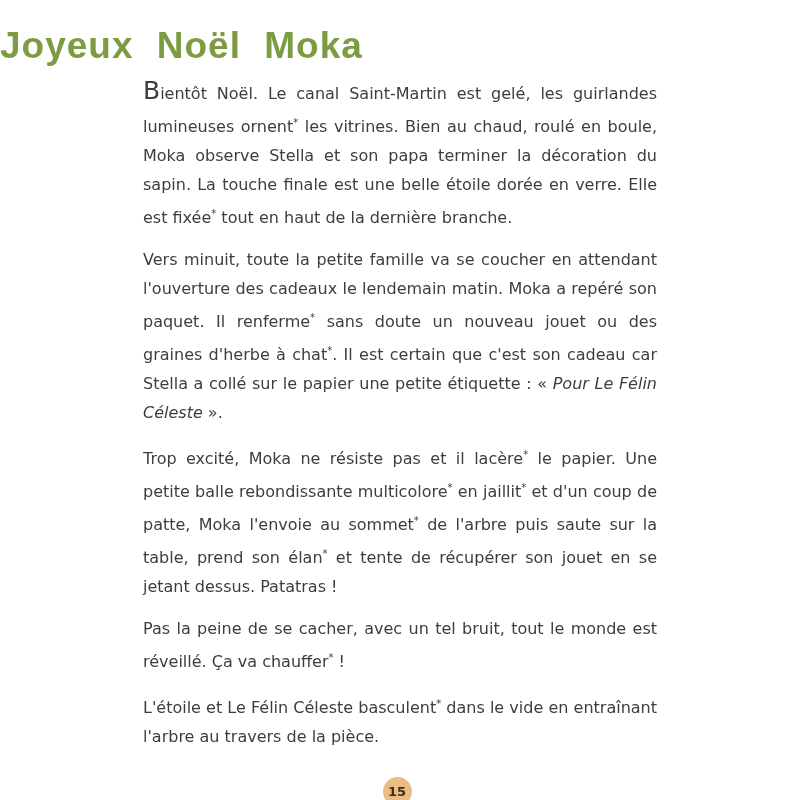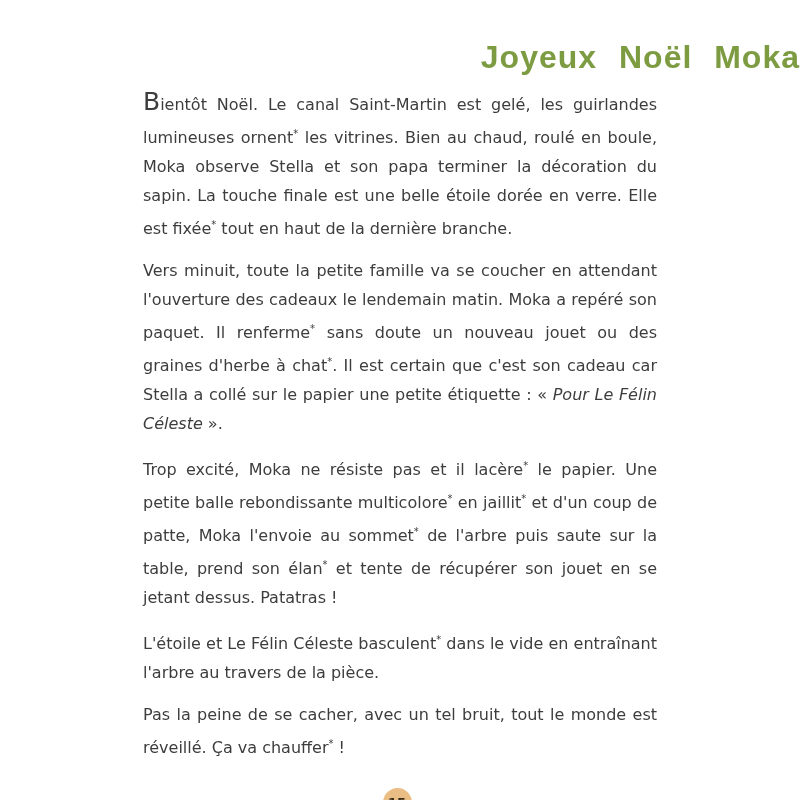--- a/index.html
+++ b/index.html
@@ -2,25 +2,25 @@
 <html><head>
 <meta charset="utf-8">
 <style>
   * { margin: 0; padding: 0; box-sizing: border-box; }
   html, body { width: 800px; height: 800px; background: #ffffff; overflow: hidden; }
   body { font-family: "DejaVu Sans", sans-serif; color: #3d3d3d; position: relative; }
 
   .book-page { width: 800px; height: 800px; position: relative; background: #ffffff; }
 
   h1.title {
-    margin-top: 37px;
-    text-align: right;
+    margin-top: 26px;
+    text-align: left;
     font-family: "Liberation Sans", sans-serif;
     font-weight: bold;
-    font-size: 32px;
+    font-size: 37px;
     line-height: 40px;
     letter-spacing: 1px;
     word-spacing: 12px;
     color: #7d9c42;
   }
 
   .text-block {
     width: 514px;
     margin: 12px auto 0 auto;
     font-size: 16px;
@@ -74,23 +74,23 @@
   <h1 class="title">Joyeux Noël Moka</h1>
 
   <div class="text-block">
 
     <p><span class="initial">B</span><span>ientôt Noël. Le canal Saint-Martin est gelé, les guirlandes lumineuses ornent</span><span class="ast">*</span><span> les vitrines. Bien au chaud, roulé en boule, Moka observe Stella et son papa terminer la décoration du sapin. La touche finale est une belle étoile dorée en verre. Elle est fixée</span><span class="ast">*</span><span> tout en haut de la dernière branche.</span></p>
 
     <p><span>Vers minuit, toute la petite famille va se coucher en attendant l'ouverture des cadeaux le lendemain matin. Moka a repéré son paquet. Il renferme</span><span class="ast">*</span><span> sans doute un nouveau jouet ou des graines d'herbe à chat</span><span class="ast">*</span><span>. Il est certain que c'est son cadeau car Stella a collé sur le papier une petite étiquette : « </span><span class="it">Pour Le Félin Céleste</span><span> ».</span></p>
 
     <p><span>Trop excité, Moka ne résiste pas et il lacère</span><span class="ast">*</span><span> le papier. Une petite balle rebondissante multicolore</span><span class="ast">*</span><span> en jaillit</span><span class="ast">*</span><span> et d'un coup de patte, Moka l'envoie au sommet</span><span class="ast">*</span><span> de l'arbre puis saute sur la table, prend son élan</span><span class="ast">*</span><span> et tente de récupérer son jouet en se jetant dessus. Patatras !</span></p>
 
+    <p><span>Pas la peine de se cacher, avec un tel bruit, tout le monde est réveillé. Ça va chauffer</span><span class="ast">*</span><span> !</span></p>
+
     <p><span>L'étoile et Le Félin Céleste basculent</span><span class="ast">*</span><span> dans le vide en entraînant l'arbre au travers de la pièce.</span></p>
-
-    <p><span>Pas la peine de se cacher, avec un tel bruit, tout le monde est réveillé. Ça va chauffer</span><span class="ast">*</span><span> !</span></p>
 
   </div>
 
   <div class="page-number-badge">
     <span>15</span>
   </div>
 
 </div>
 
 </body></html>

